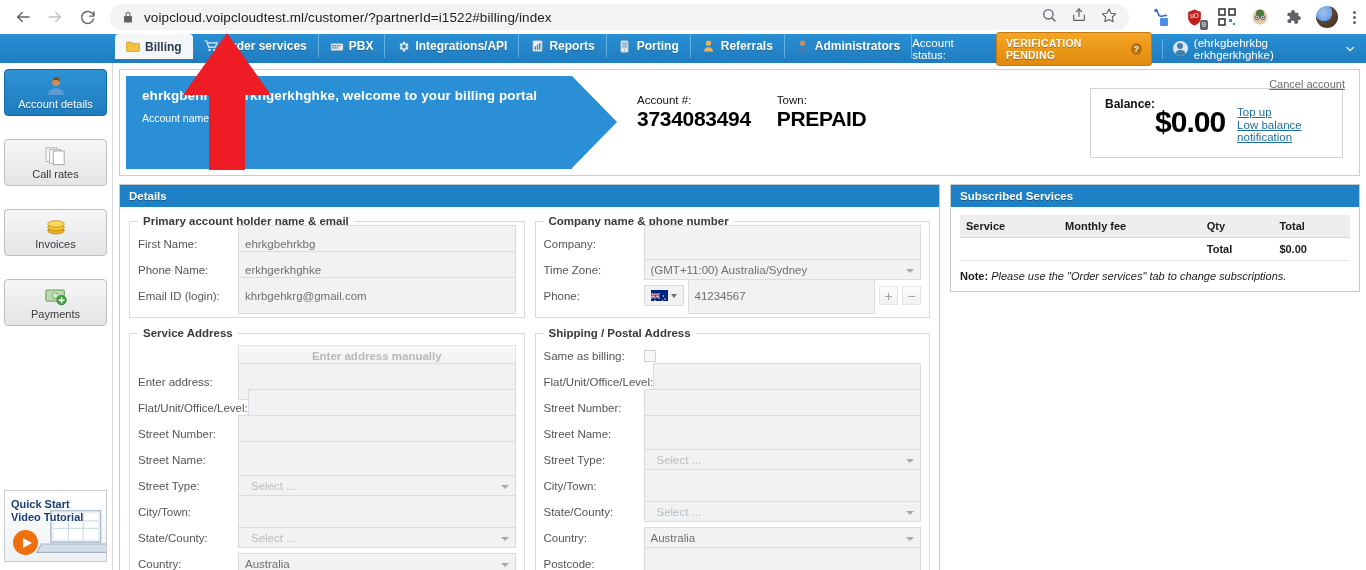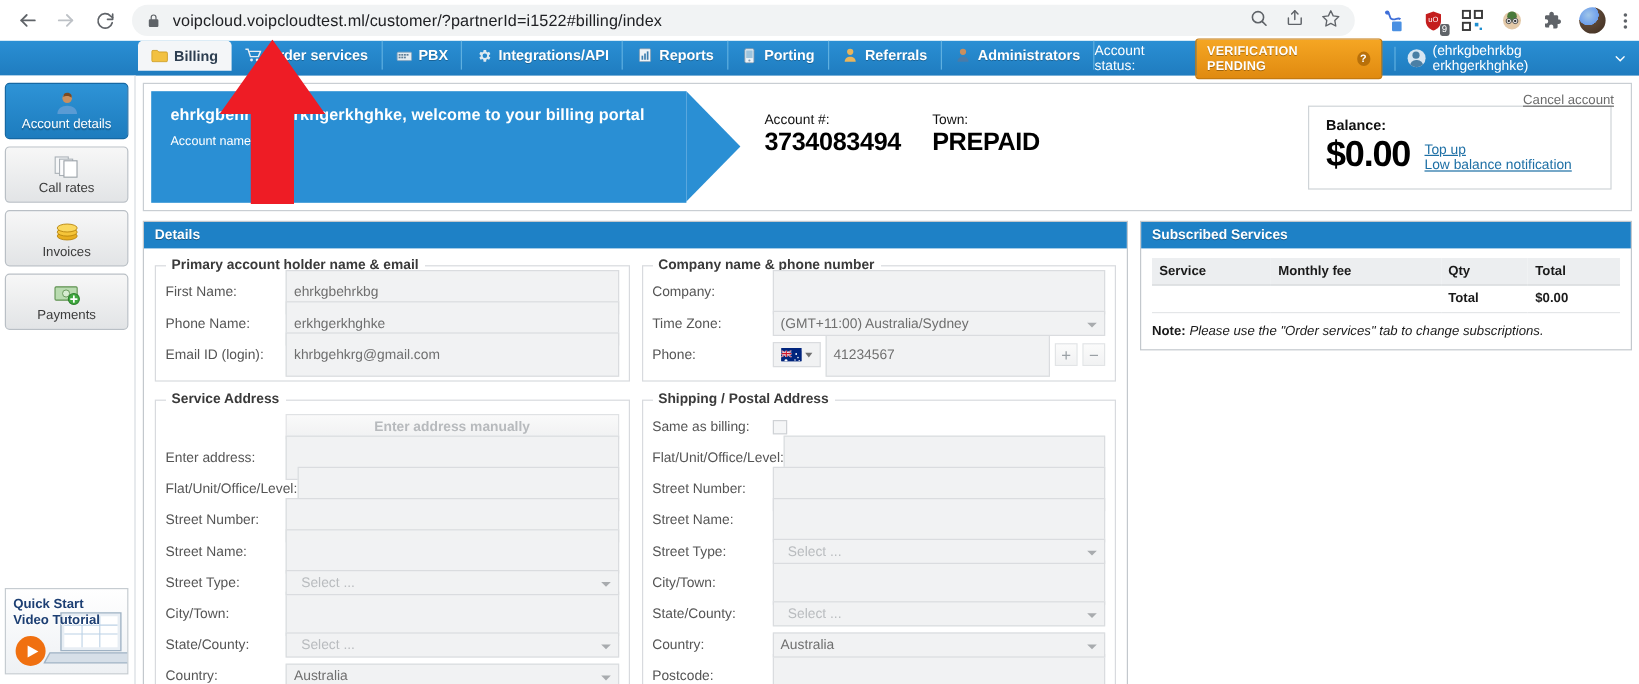--- a/index.html
+++ b/index.html
@@ -119,20 +119,21 @@
 
   
   .body-wrap { display: flex; width: 1366px; height: 507px; background: #fff; }
   .leftcol {
     width: 113px; flex: 0 0 113px;
     background: #ffffff;
     border-right: 1px solid #d8dde2;
     padding: 6px 5px 0 4px;
     display: flex; flex-direction: column;
     position: relative;
+    gap: 17px;
   }
   .side-btn {
     height: 47px; margin-bottom: 6px;
     border: 1px solid #b9bfc5; border-radius: 4px;
     background: linear-gradient(#f7f7f7, #e2e4e6);
     display: flex; flex-direction: column; align-items: center; justify-content: center;
     gap: 2px;
     font-size: 11px; color: #3b3b3b;
   }
   .side-btn.active {
@@ -199,21 +200,21 @@
   .hero-title { font-size: 13.5px; font-weight: bold; letter-spacing: .1px; }
   .hero-sub { font-size: 10.5px; margin-top: 9px; }
   .hero-facts { display: flex; align-items: flex-start; gap: 26px; padding: 24px 0 0 65px; }
   .fact-lbl { font-size: 11.5px; color: #111; }
   .fact-val { font-size: 21px; font-weight: bold; color: #000; margin-top: 1px; letter-spacing: -0.3px;}
   .balance-box {
     margin: 18px 16px 0 auto;
     border: 1px solid #cfd4d8;
     padding: 8px 14px 10px 14px;
     width: 253px; height: 70px;
-    display: flex; flex-direction: column;
+    display: flex; 
   }
   .bal-lbl { font-size: 12px; font-weight: bold; color: #111; }
   .bal-row { display:flex; align-items: center; gap: 12px; }
   .bal-amt { font-size: 30px; font-weight: bold; color: #000; letter-spacing: -1px; line-height: 36px;}
   .bal-links { display:flex; flex-direction: column; gap: 1px; padding-top:4px;}
   .lnk { font-size: 11.5px; color: #1d6fa5; text-decoration: underline; }
   .cancel-acct {
     position: absolute; right: 14px; top: 8px;
     font-size: 11px; color: #6b6b6b; text-decoration: underline;
   }

